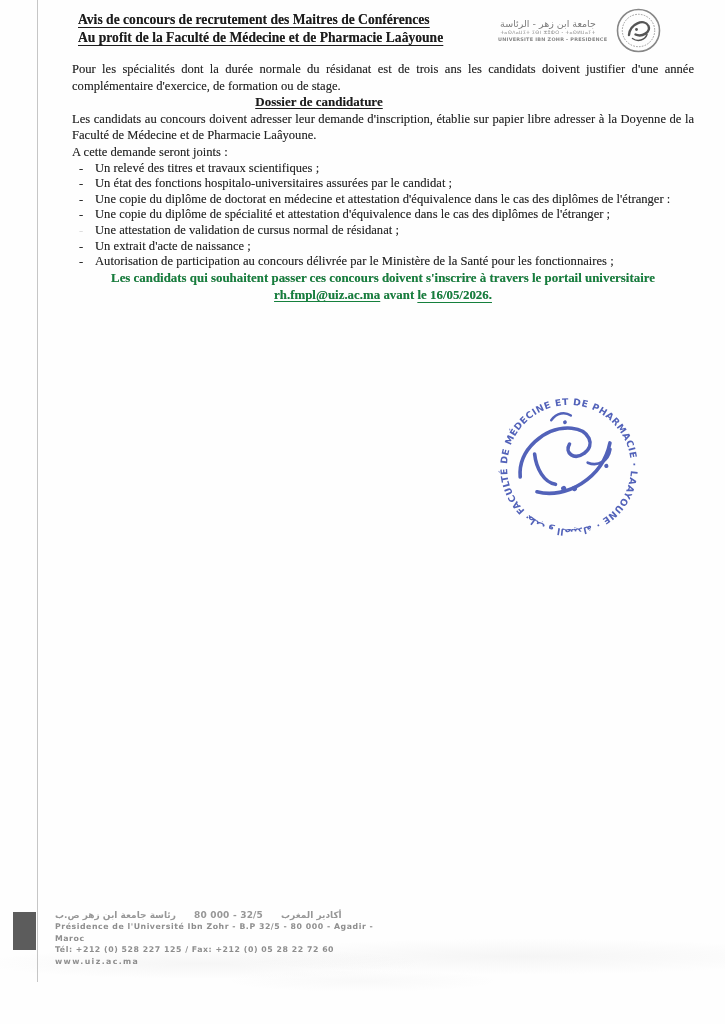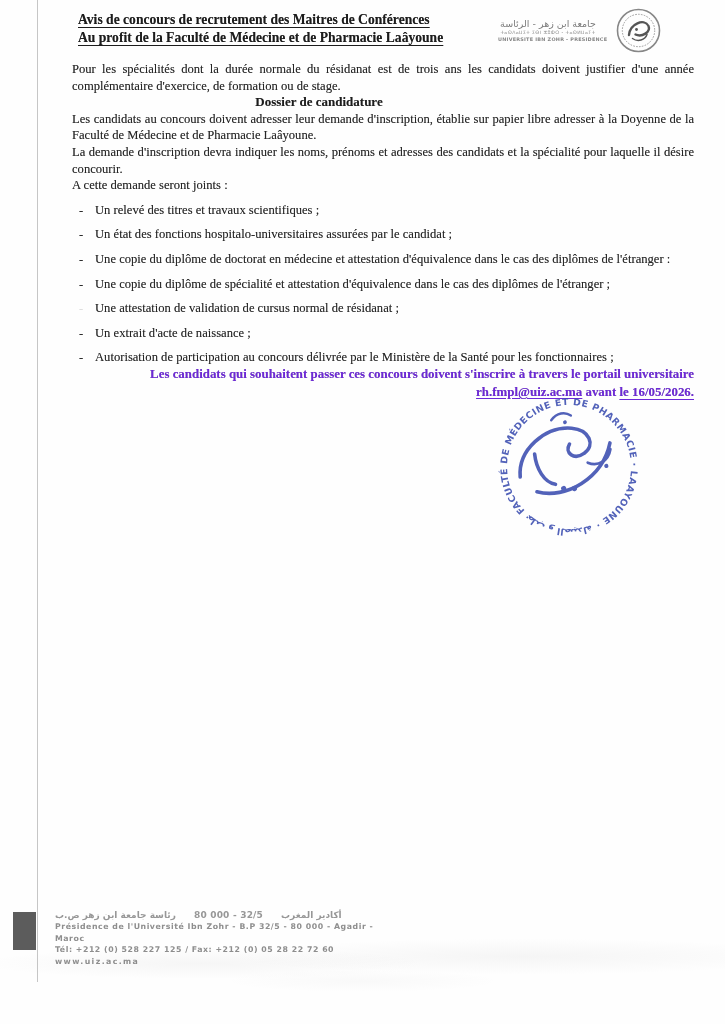--- a/index.html
+++ b/index.html
@@ -47,31 +47,32 @@
     position: absolute; top: 61px; left: 72px; width: 622px;
     font-size: 12.6px; line-height: 16.6px;
     text-align: justify;
     text-shadow: 0 0 .3px rgba(0,0,0,.35);
   }
   .content p { margin: 0; }
   .section-heading {
     font-size: 13px; font-weight: bold; color: #1d1d1d;
     text-align: center; margin-right: 128px;
     line-height: 16.6px;
+    text-decoration: underline;
     text-decoration-thickness: 1.2px;
     text-underline-offset: 2px;
   }
   ul.docs { list-style: none; line-height: 15.6px; }
-  ul.docs li { position: relative; padding-left: 23px; margin-top: 9px; }
+  ul.docs li { position: relative; padding-left: 23px; }
   ul.docs li::before { content: "-"; position: absolute; left: 7px; }
   ul.docs li.faint-dash::before { opacity: .15; }
   .closing {
     margin-left: -26px; margin-top: 5px;
     font-size: 12.9px; line-height: 17.6px;
-    font-weight: bold; color: #6d28d9; text-align: right;
+    font-weight: bold; color: #15803d; text-align: center;
   }
   .closing .line { display: block; }
   .email {
     font-weight: bold;
     text-decoration: underline;
     text-underline-offset: 2px;
   }
   .deadline {
     text-decoration: underline;
     text-decoration-thickness: 1.3px;
@@ -139,21 +140,20 @@
       </svg>
     </div>
   </header>
 
   <main class="content">
     <p>Pour les spécialités dont la durée normale du résidanat est de trois ans les candidats doivent justifier d'une année complémentaire d'exercice, de formation ou de stage.</p>
 
     <h2 class="section-heading">Dossier de candidature</h2>
 
     <p>Les candidats au concours doivent adresser leur demande d'inscription, établie sur papier libre adresser à la Doyenne de la Faculté de Médecine et de Pharmacie Laâyoune.</p>
-    <p>La demande d'inscription devra indiquer les noms, prénoms et adresses des candidats et la spécialité pour laquelle il désire concourir.</p>
     <p>A cette demande seront joints :</p>
 
     <ul class="docs">
       <li>Un relevé des titres et travaux scientifiques ;</li>
       <li>Un état des fonctions hospitalo-universitaires assurées par le candidat ;</li>
       <li>Une copie du diplôme de doctorat en médecine et attestation d'équivalence dans le cas des diplômes de l'étranger :</li>
       <li>Une copie du diplôme de spécialité et attestation d'équivalence dans le cas des diplômes de l'étranger ;</li>
       <li class="faint-dash">Une attestation de validation de cursus normal de résidanat ;</li>
       <li>Un extrait d'acte de naissance ;</li>
       <li>Autorisation de participation au concours délivrée par le Ministère de la Santé pour les fonctionnaires ;</li>

